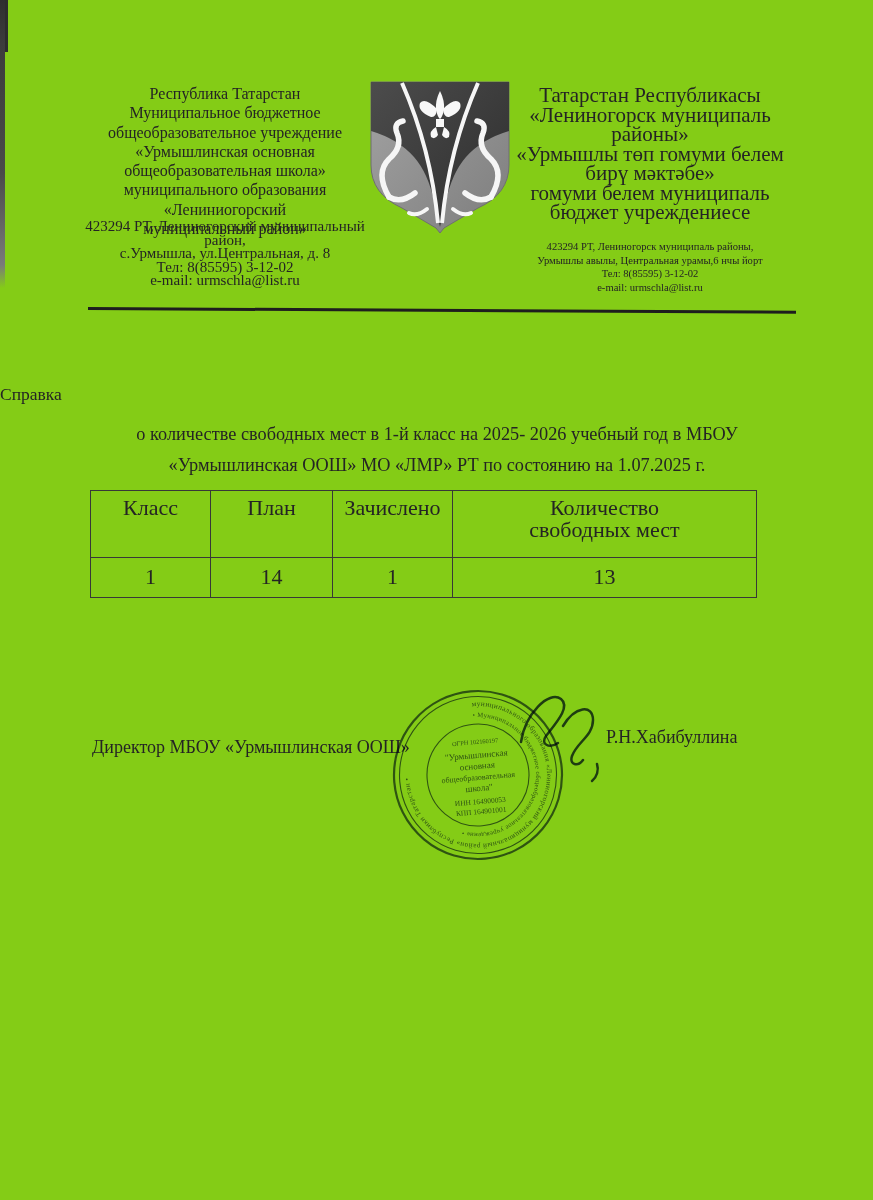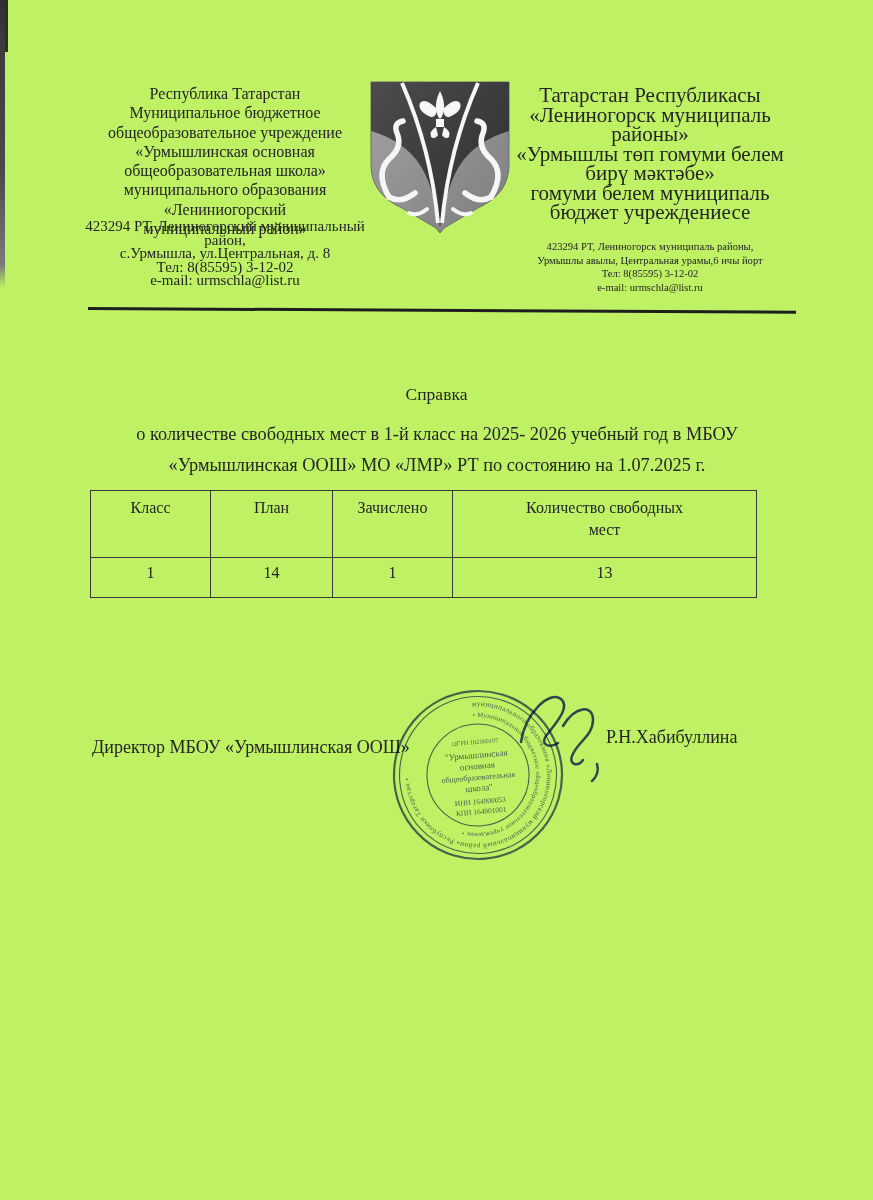--- a/index.html
+++ b/index.html
@@ -1,20 +1,20 @@
 <!DOCTYPE html>
 <html><head>
 <meta charset="utf-8">
 <style>
   html,body{margin:0;padding:0;background:#e8e8e6;}
   .page{
     position:relative;
     width:873px;height:1200px;
     margin:0 auto;
-    background:#bef264;
+    background:#84cc16;
     overflow:hidden;
     font-family:"Liberation Serif","DejaVu Serif",serif;
     color:#242424;
   }
   
   .scan-bar{position:absolute;left:0;top:0;width:5px;height:288px;
     background:linear-gradient(to bottom,#2f2f2f 0%,#3c3c3c 15%,#4a4a4a 60%,#7a7a7a 92%,rgba(130,130,130,0) 100%);}
   .scan-blob{position:absolute;left:0;top:0;width:8px;height:52px;background:#2d2d2d;}
 
   
@@ -24,26 +24,26 @@
     font-size:15px;line-height:13.6px;}
   .lh-right-org{position:absolute;left:500px;top:86px;width:300px;text-align:center;
     font-size:21px;line-height:19.5px;}
   .lh-right-addr{position:absolute;left:500px;top:240px;width:300px;text-align:center;
     font-size:10.6px;line-height:13.6px;}
   .emblem{position:absolute;left:365px;top:77px;width:150px;height:160px;}
 
   .divider{position:absolute;left:88px;top:307px;width:708px;height:3px;background:#1e1e1e;
     transform:rotate(0.3deg);transform-origin:left center;}
 
-  .doc-title{position:absolute;left:0;top:384px;width:873px;text-align:center;font-size:17.5px;}
+  .doc-title{position:absolute;left:0;top:384px;width:873px;font-size:17.5px;}
   .doc-body{position:absolute;left:86px;top:419px;width:702px;text-align:center;
     font-size:18.3px;line-height:30.5px;}
 
   table.vac{position:absolute;left:90px;top:490px;width:666px;border-collapse:collapse;
-    table-layout:fixed;font-size:16px;}
+    table-layout:fixed;font-size:22px;}
   table.vac td{border:1.6px solid #383838;text-align:center;vertical-align:top;padding:6px 4px 0 4px;}
   table.vac tr.hdr td{height:60px;line-height:22px;}
   table.vac tr.dat td{height:33px;}
   .hdr-wrap{display:inline-block;max-width:180px;}
 
   .sig-label{position:absolute;left:92px;top:726px;font-size:18px;margin-top:11px;}
   .sig-name{position:absolute;left:606px;top:727px;font-size:18px;}
 
   .stamp{position:absolute;left:373px;top:670px;width:210px;height:210px;
     transform:rotate(-5deg);mix-blend-mode:multiply;opacity:.88;}

